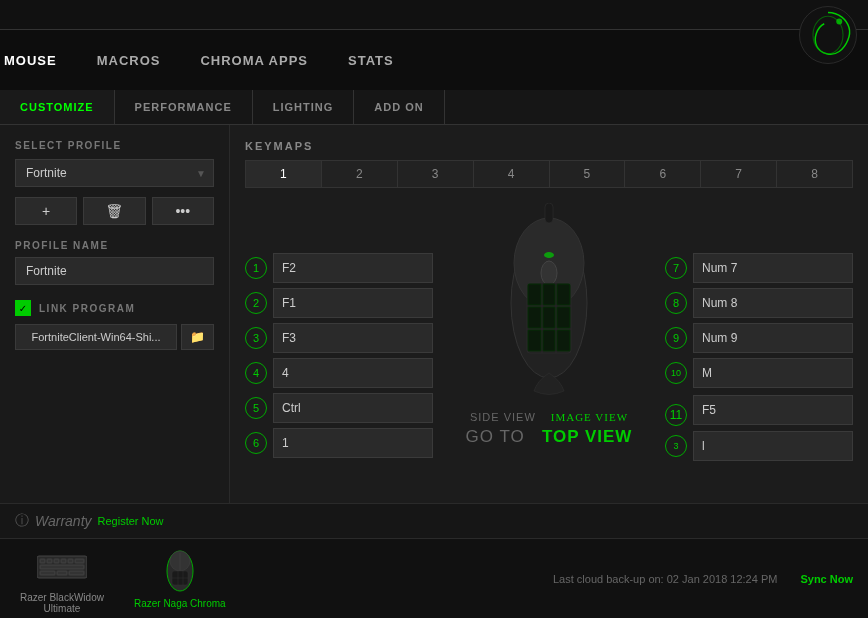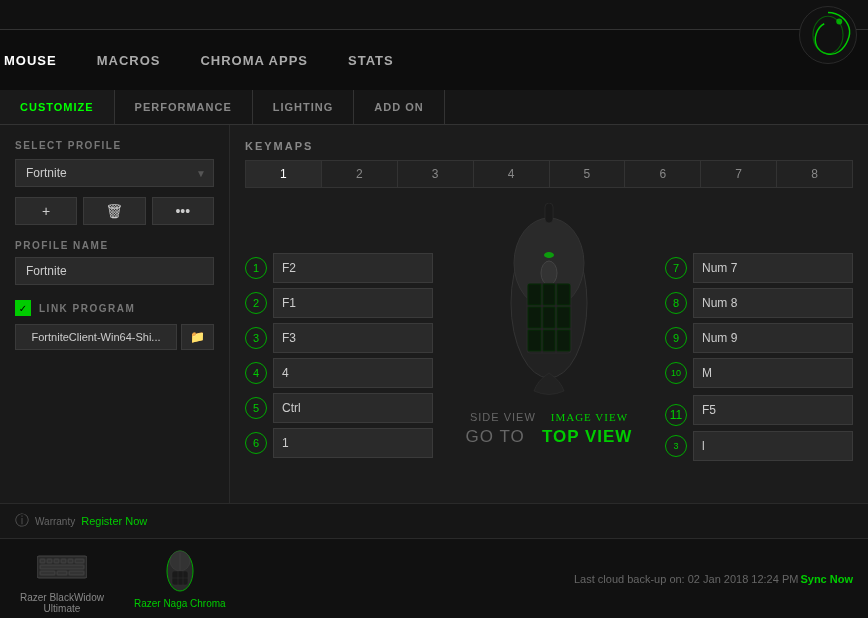--- a/index.html
+++ b/index.html
@@ -364,21 +364,21 @@
       width: 50px;
       height: 45px;
       display: flex;
       align-items: center;
       justify-content: center;
     }
     .bottom-right {
       margin-left: auto;
       display: flex;
       align-items: center;
-      gap: 2px;
+      gap: 23px;
     }
     .cloud-text {
       color: #666;
       font-size: 11px;
     }
     .sync-btn {
       color: #00cc00;
       font-size: 11px;
       cursor: pointer;
       font-weight: bold;
@@ -390,21 +390,22 @@
       padding: 8px 15px;
       background: #161616;
       border-top: 1px solid #2a2a2a;
     }
     .warranty-icon {
       color: #555;
       font-size: 14px;
     }
     .warranty-text {
       color: #666;
-      font-size: 10px;
+      font-size: 14px;
+      font-style: italic;
     }
     .warranty-link {
       color: #00cc00;
       font-size: 11px;
       cursor: pointer;
     }
 
     
     .mid-bottom {
       position: absolute;

